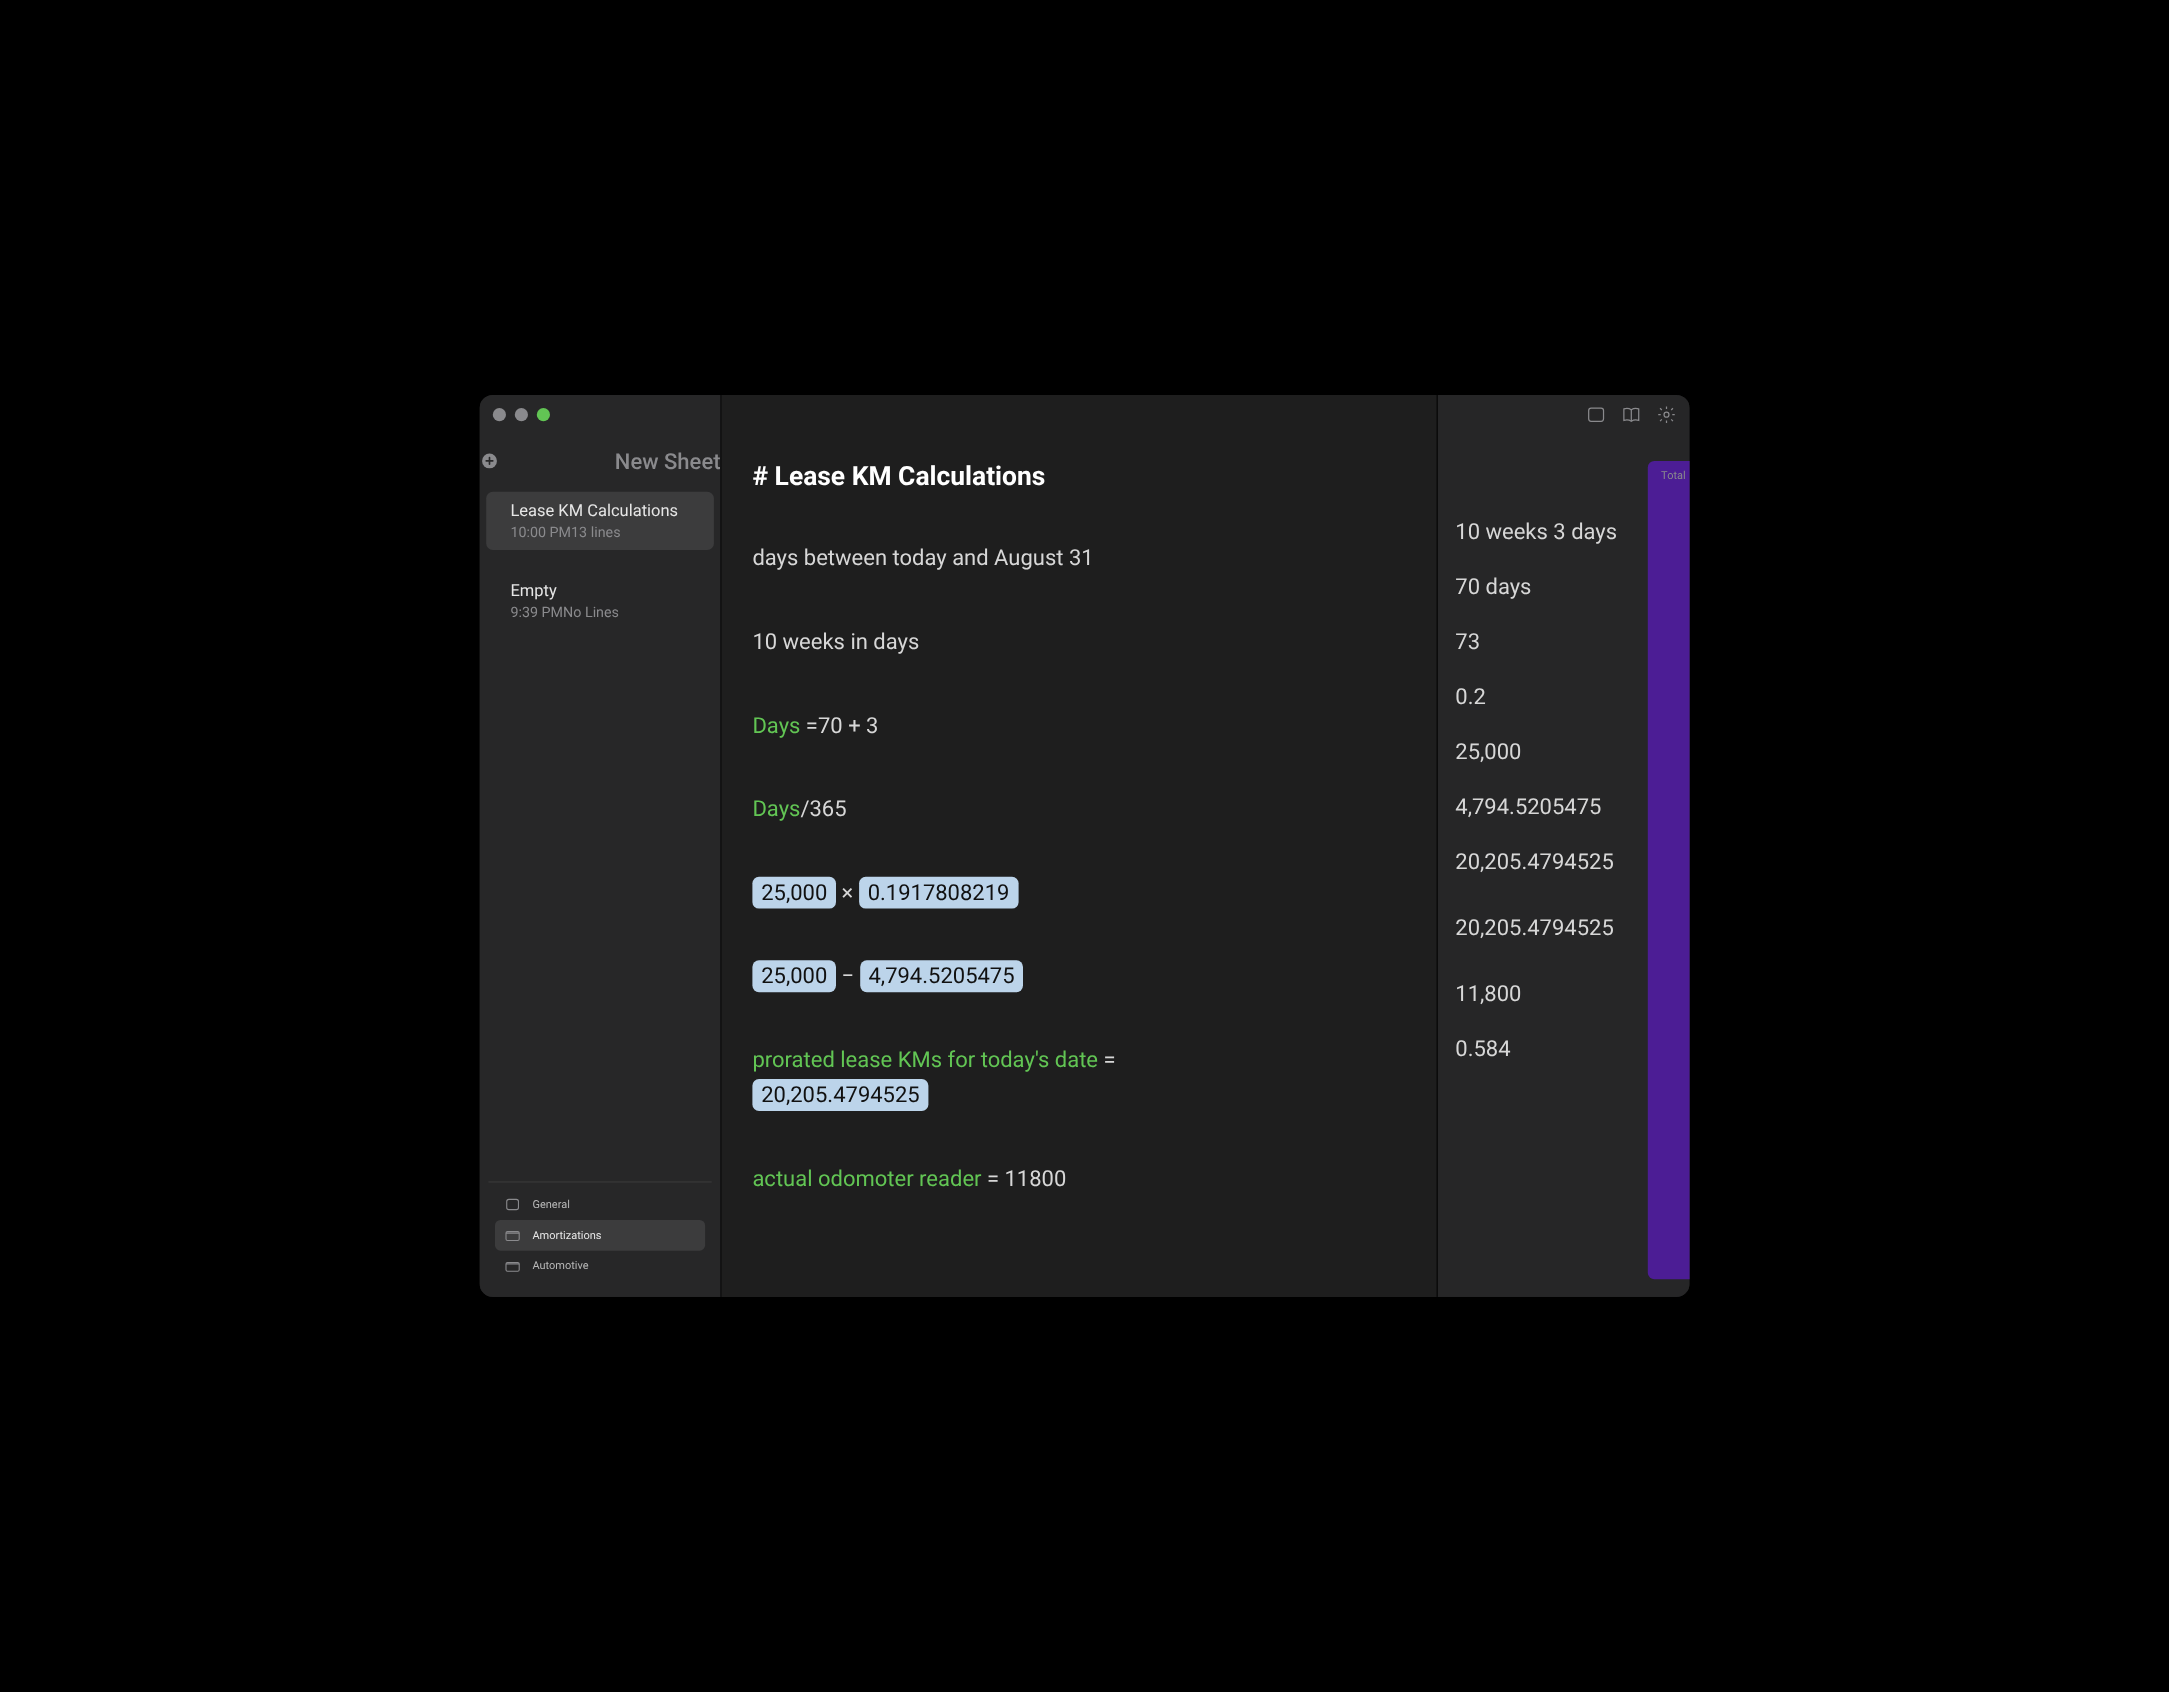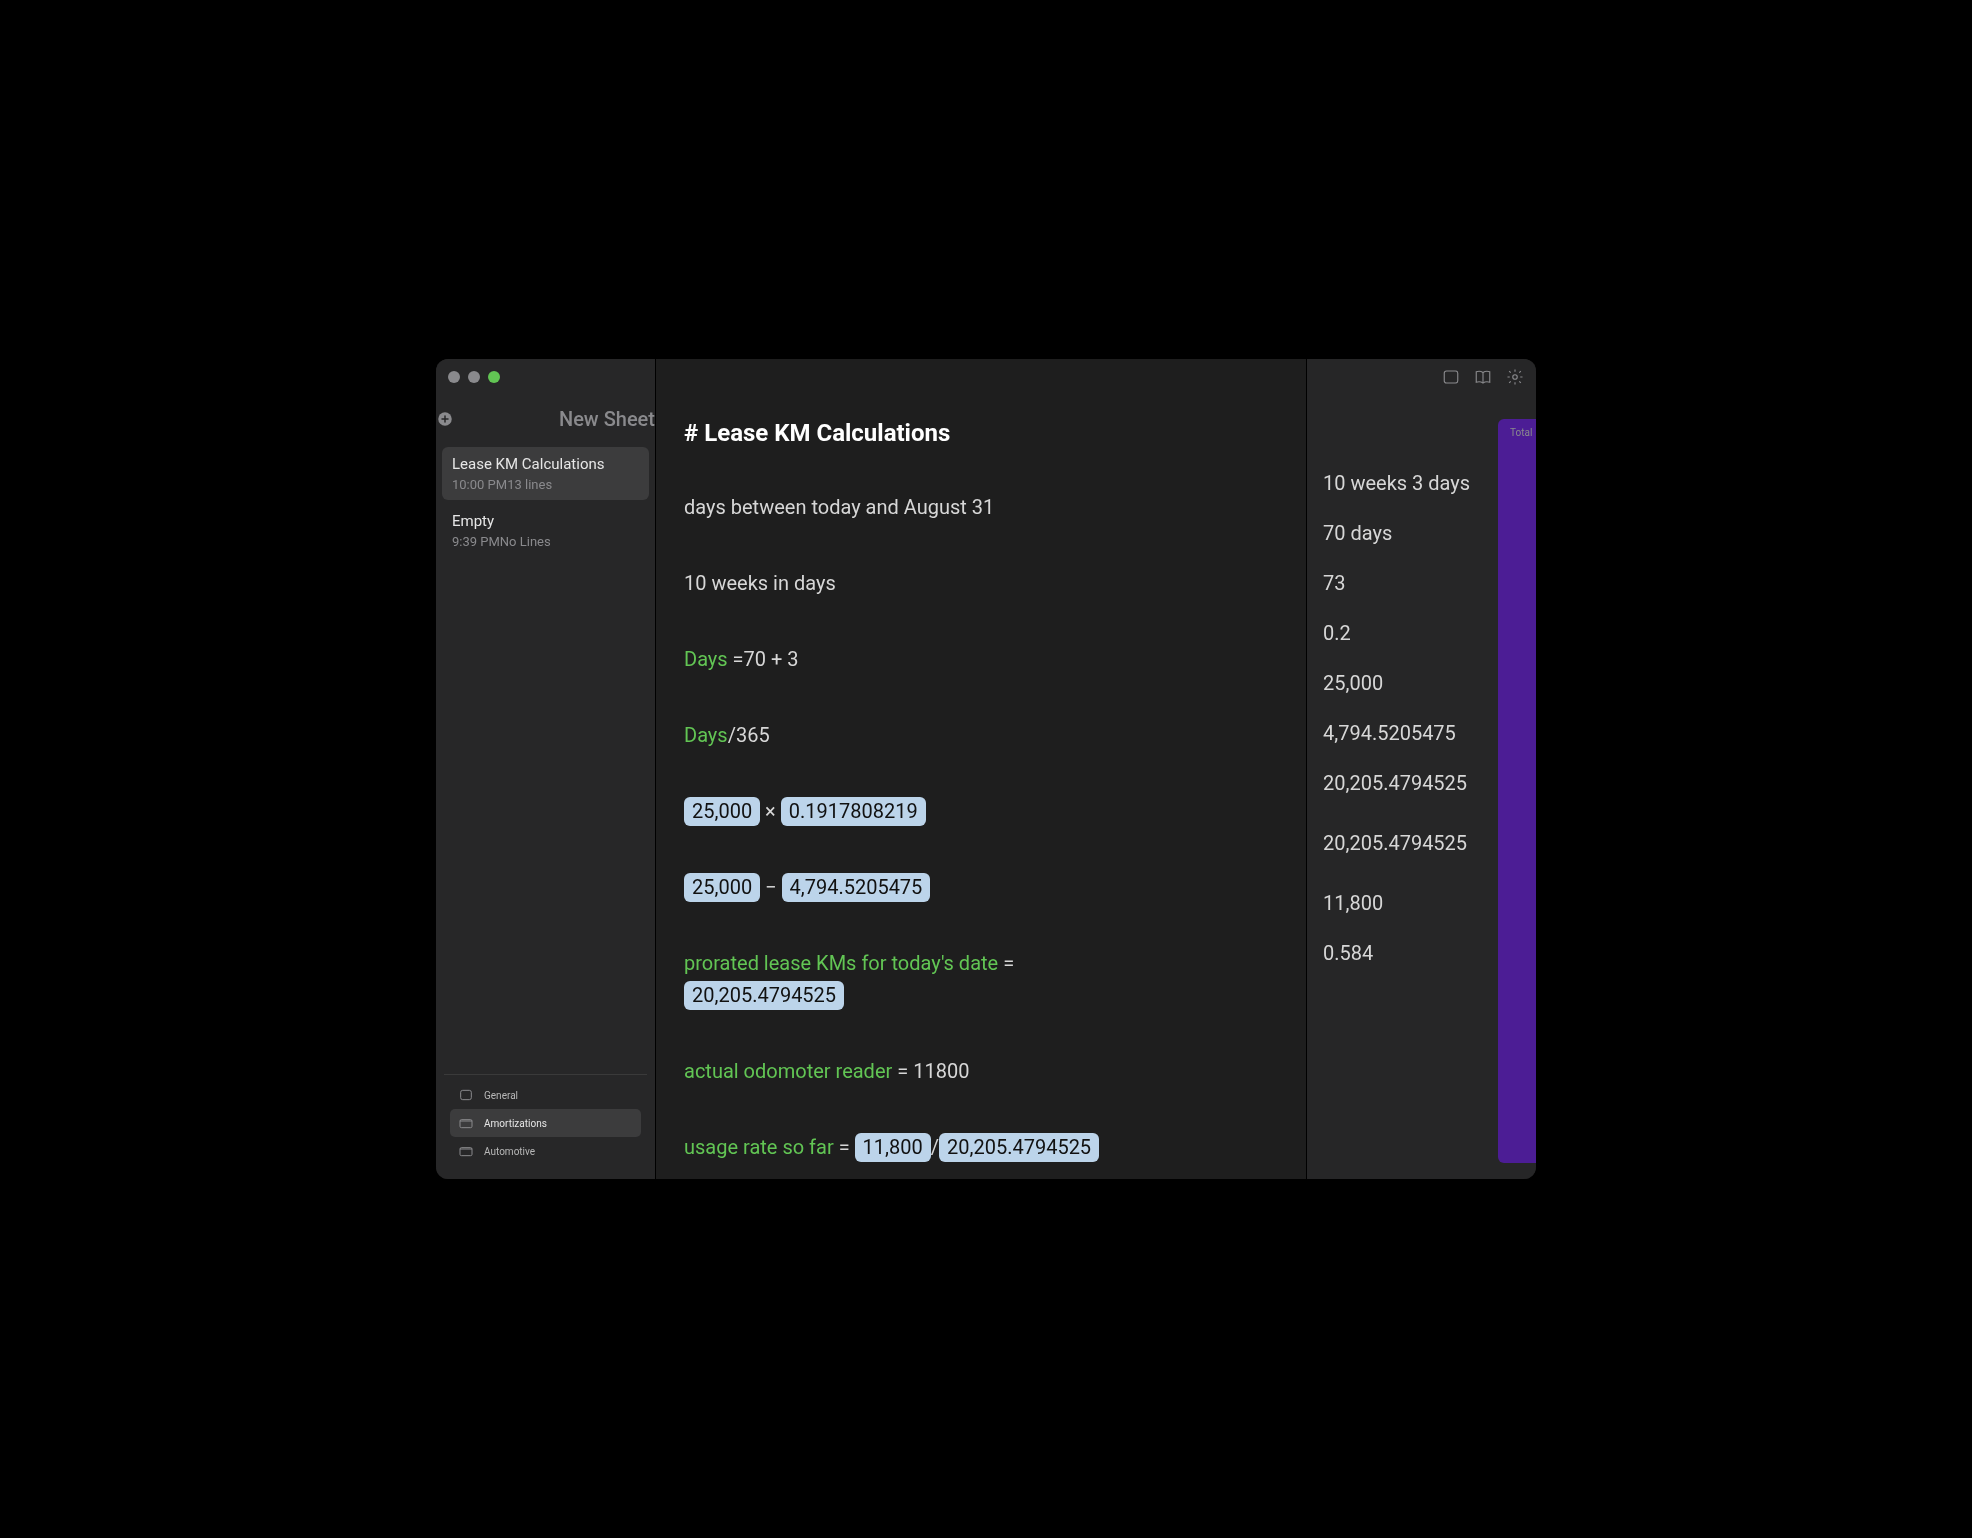--- a/index.html
+++ b/index.html
@@ -66,23 +66,23 @@
     font-weight: 500;
     padding: 8px 0 16px 0;
     cursor: pointer;
   }
   .new-sheet .plus {
     width: 18px; height: 18px;
     display: flex; align-items: center; justify-content: center;
   }
   .sheets { padding: 0 6px; }
   .sheet-item {
-    padding: 8px 10px;
+    padding: 8px 22px;
     border-radius: 6px;
-    margin-bottom: 4px;
+    margin-bottom: 20px;
     cursor: pointer;
   }
   .sheet-item.active { background: #3c3c3d; }
   .sheet-item .title {
     color: #e6e6e6;
     font-size: 15px;
     margin-bottom: 4px;
   }
   .sheet-item .meta {
     display: flex;
@@ -259,21 +259,20 @@
     <h1># Lease KM Calculations</h1>
     <div id="editor-lines">
         <div class="line"><span class="tok-plain">days between today and August 31</span></div>
         <div class="line"><span class="tok-plain">10 weeks in days</span></div>
         <div class="line"><span class="tok-green">Days </span><span class="tok-plain">=70 + 3</span></div>
         <div class="line"><span class="tok-green">Days</span><span class="tok-plain">/365</span></div>
         <div class="line"><span class="tok-box">25,000</span><span class="tok-op"> × </span><span class="tok-box">0.1917808219</span></div>
         <div class="line"><span class="tok-box">25,000</span><span class="tok-op"> − </span><span class="tok-box">4,794.5205475</span></div>
         <div class="line"><span class="tok-green">prorated lease KMs for today's date</span><span class="tok-plain"> = </span><br><span class="tok-box">20,205.4794525</span></div>
         <div class="line"><span class="tok-green">actual odomoter reader</span><span class="tok-plain"> = 11800</span></div>
-        <div class="line"><span class="tok-green">usage rate so far</span><span class="tok-plain"> = </span><span class="tok-box">11,800</span><span class="tok-op">/</span><span class="tok-box">20,205.4794525</span></div>
       </div>
   </div>
 
   <div class="results">
     <div class="results-body" id="results-body">
         <div class="result-line">10 weeks 3 days</div>
         <div class="result-line">70 days</div>
         <div class="result-line">73</div>
         <div class="result-line">0.2</div>
         <div class="result-line">25,000</div>

